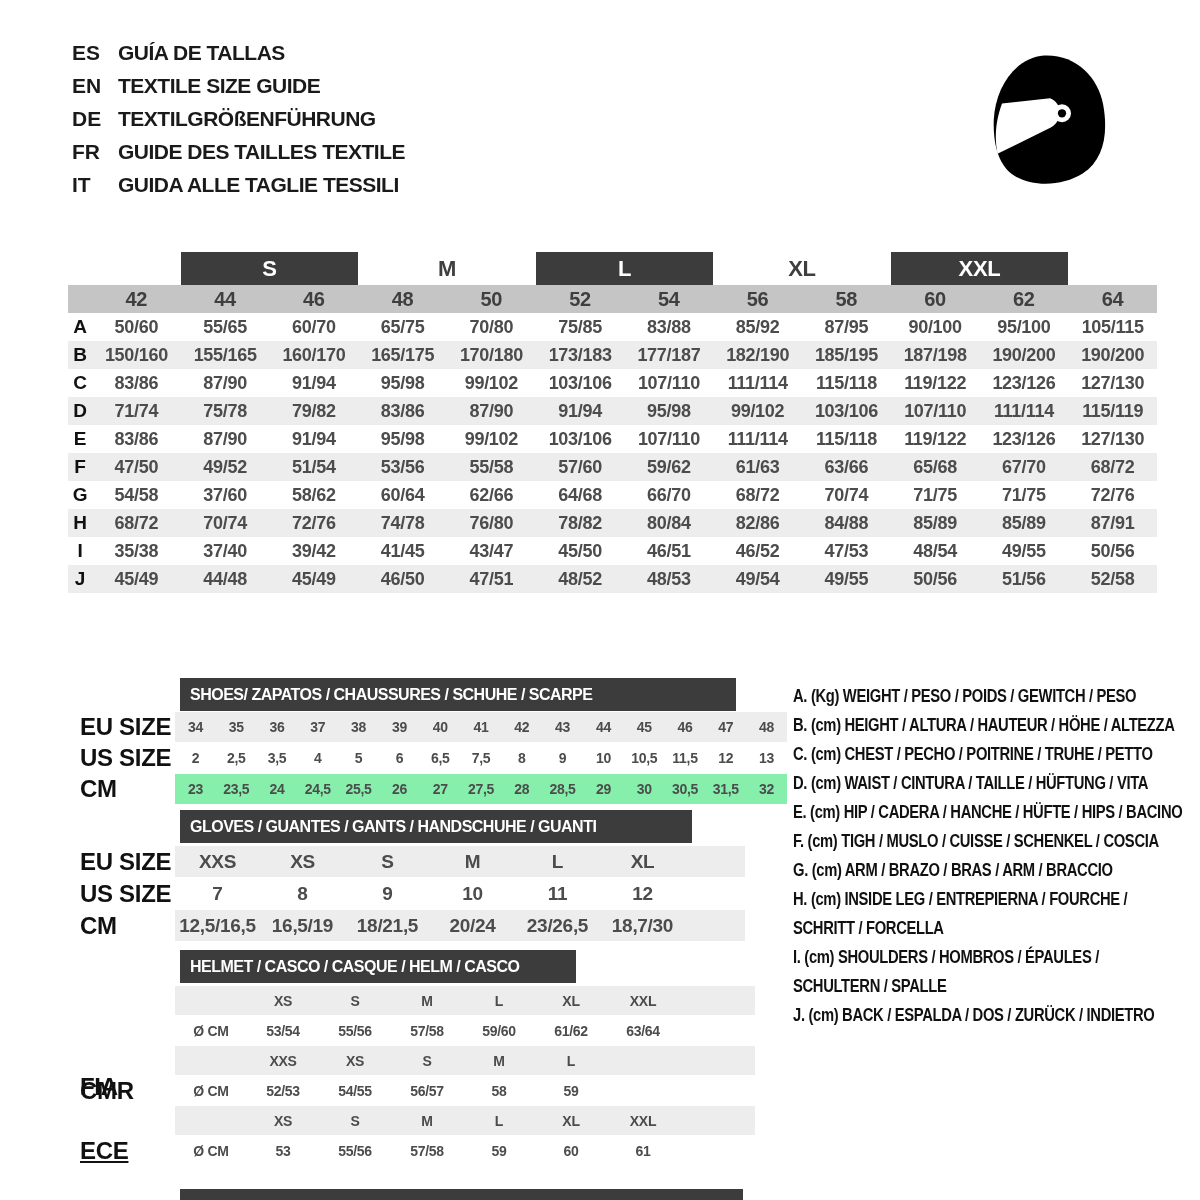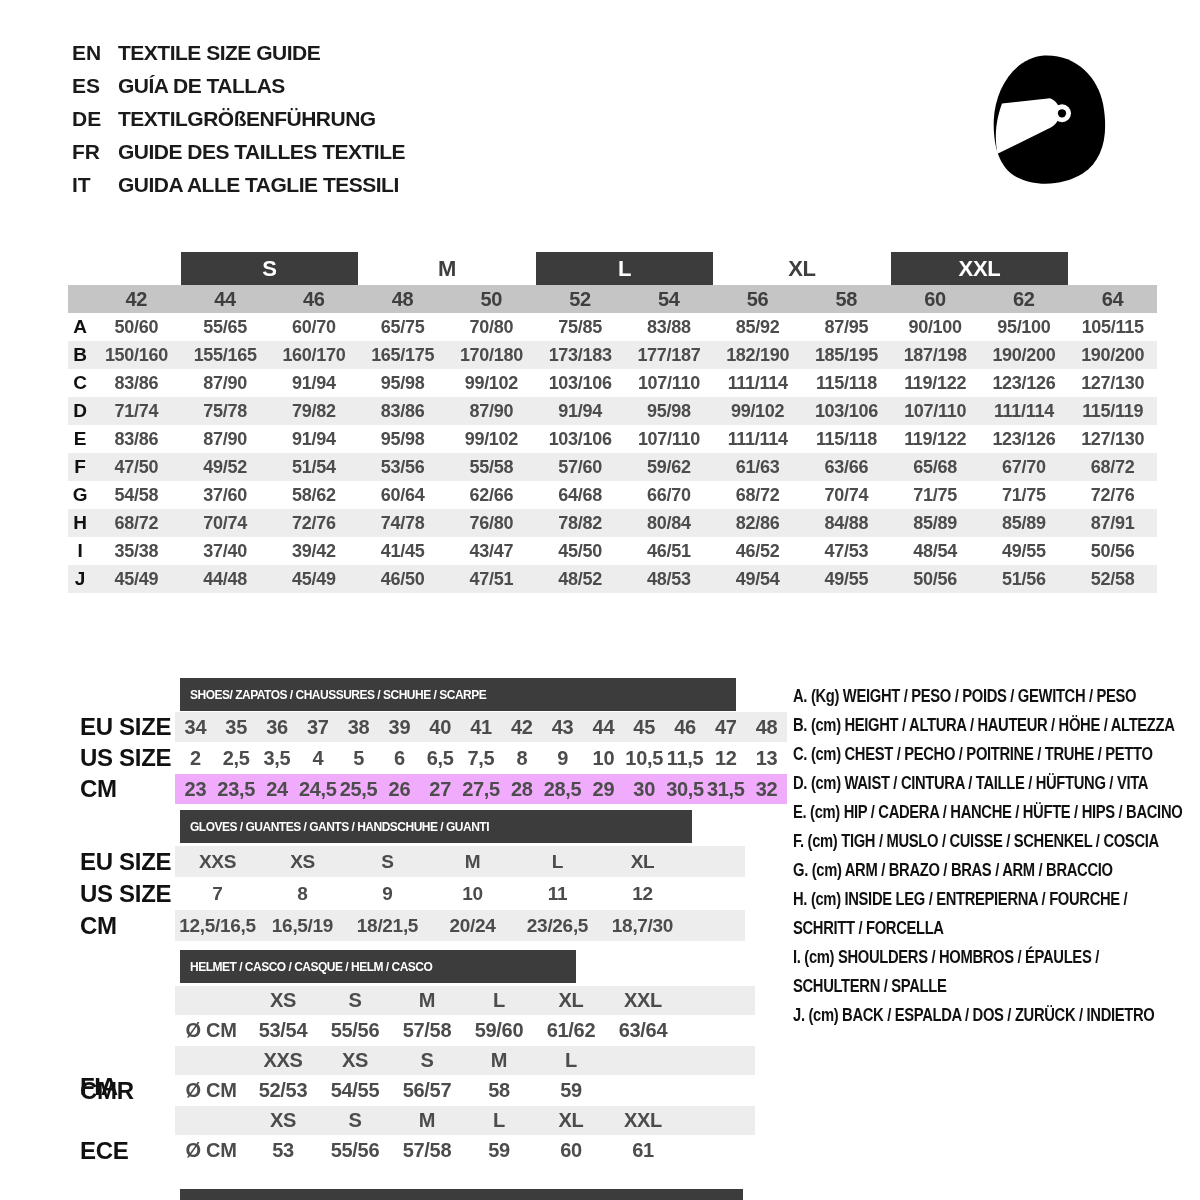--- a/index.html
+++ b/index.html
@@ -20,48 +20,48 @@
           align-items:center;text-align:center;}
   .size-header{top:252px;height:33px;}
   .size-box{background:#3c3c3c;color:#fff;font-size:22px;height:33px;display:flex;align-items:center;justify-content:center;}
   .size-plain{color:#3f3f3f;font-size:22px;height:33px;display:flex;align-items:center;justify-content:center;}
   .num-band{top:285px;height:28px;background:#c5c5c5;font-size:20px;color:#3f3f3f;}
   .mrow{position:absolute;left:68px;width:1089px;height:28px;display:grid;grid-template-columns:24px repeat(12,1fr);
         align-items:center;text-align:center;font-size:18px;color:#4c4c4c;}
   .mrow .letter{color:#111;font-size:19px;}
 
   
-  .bar{position:absolute;background:#3c3c3c;color:#fff;font-size:12px;height:33px;
+  .bar{position:absolute;background:#3c3c3c;color:#fff;font-size:16px;height:33px;
        display:flex;align-items:center;padding-left:10px;box-sizing:border-box;letter-spacing:-0.5px;}
 
   
   .srow{position:absolute;left:175px;display:grid;align-items:center;text-align:center;
-        font-size:20px;color:#4c4c4c;}
+        font-size:14px;color:#4c4c4c;}
   .side-label{position:absolute;left:80px;display:flex;align-items:center;font-size:24px;color:#111;}
 
   
   .legend{position:absolute;left:793px;top:682px;width:404px;}
   .legend-line{white-space:nowrap;font-size:18px;line-height:29px;color:#111;
                transform:scaleX(0.82);transform-origin:left center;letter-spacing:-0.4px;}
 
   .bottom-bar{position:absolute;left:180px;top:1189px;width:563px;height:11px;background:#3c3c3c;}
 </style>
 </head>
 <body>
 
 <div class="page">
 
   <div class="langs" id="langs">
       <div class="lang-row">
+        <div class="lang-code" style="letter-spacing: 0px;">ES</div>
+        <div class="lang-title">GUÍA DE TALLAS</div>
+      </div>
+      <div class="lang-row">
         <div class="lang-code" style="letter-spacing: 0px;">EN</div>
         <div class="lang-title">TEXTILE SIZE GUIDE</div>
-      </div>
-      <div class="lang-row">
-        <div class="lang-code" style="letter-spacing: 0px;">ES</div>
-        <div class="lang-title">GUÍA DE TALLAS</div>
       </div>
       <div class="lang-row">
         <div class="lang-code" style="letter-spacing: 0px;">DE</div>
         <div class="lang-title">TEXTILGRÖßENFÜHRUNG</div>
       </div>
       <div class="lang-row">
         <div class="lang-code" style="letter-spacing: 0px;">FR</div>
         <div class="lang-title">GUIDE DES TAILLES TEXTILE</div>
       </div>
       <div class="lang-row">
@@ -287,21 +287,21 @@
         <div>7,5</div>
         <div>8</div>
         <div>9</div>
         <div>10</div>
         <div>10,5</div>
         <div>11,5</div>
         <div>12</div>
         <div>13</div>
       </div>
       <div class="side-label" style="top: 743px; height: 30px;">US SIZE</div>
-      <div class="srow" style="top: 774px; height: 30px; width: 612px; grid-template-columns: repeat(15, 1fr); background: #f0abfc;">
+      <div class="srow" style="top: 774px; height: 30px; width: 612px; grid-template-columns: repeat(15, 1fr); background: #86efac;">
         <div>23</div>
         <div>23,5</div>
         <div>24</div>
         <div>24,5</div>
         <div>25,5</div>
         <div>26</div>
         <div>27</div>
         <div>27,5</div>
         <div>28</div>
         <div>28,5</div>
@@ -400,21 +400,21 @@
       </div>
       <div class="srow" style="top: 1136px; height: 29px; width: 580px; grid-template-columns: 72px repeat(6, 72px);">
         <div>Ø CM</div>
         <div>53</div>
         <div>55/56</div>
         <div>57/58</div>
         <div>59</div>
         <div>60</div>
         <div>61</div>
       </div>
-      <div class="side-label" style="top: 1136px; height: 29px;">ECE</div>
+      <div class="side-label" style="top: 1136px; height: 29px; text-decoration: underline;">ECE</div>
     </div>
 
   <div class="legend" id="legend">
       <div class="legend-line">A. (Kg) WEIGHT / PESO / POIDS / GEWITCH / PESO</div>
       <div class="legend-line">B. (cm) HEIGHT / ALTURA / HAUTEUR / HÖHE / ALTEZZA</div>
       <div class="legend-line">C. (cm) CHEST / PECHO / POITRINE / TRUHE / PETTO</div>
       <div class="legend-line">D. (cm) WAIST / CINTURA / TAILLE / HÜFTUNG / VITA</div>
       <div class="legend-line">E. (cm) HIP / CADERA / HANCHE / HÜFTE / HIPS /  BACINO</div>
       <div class="legend-line">F. (cm) TIGH / MUSLO / CUISSE / SCHENKEL / COSCIA</div>
       <div class="legend-line">G. (cm) ARM / BRAZO / BRAS / ARM / BRACCIO</div>

